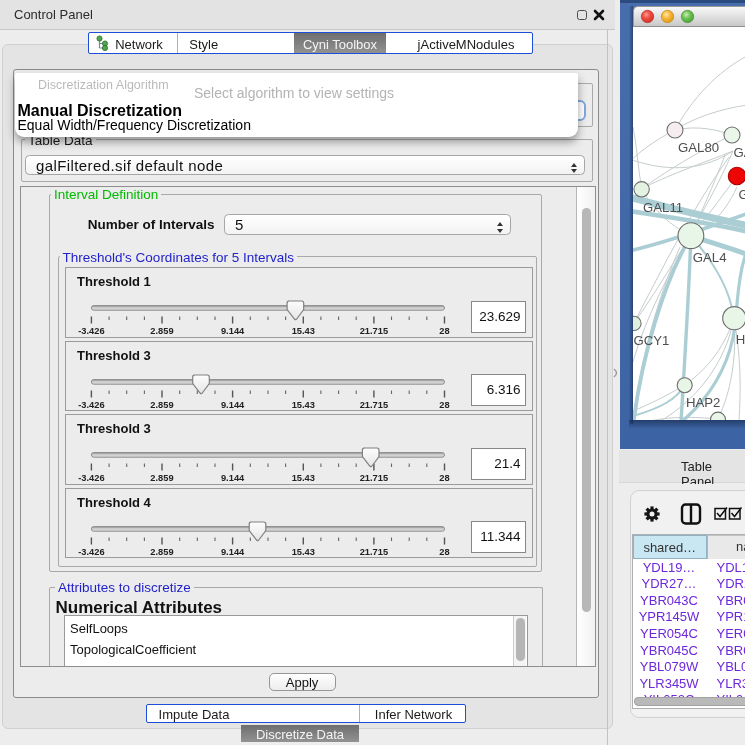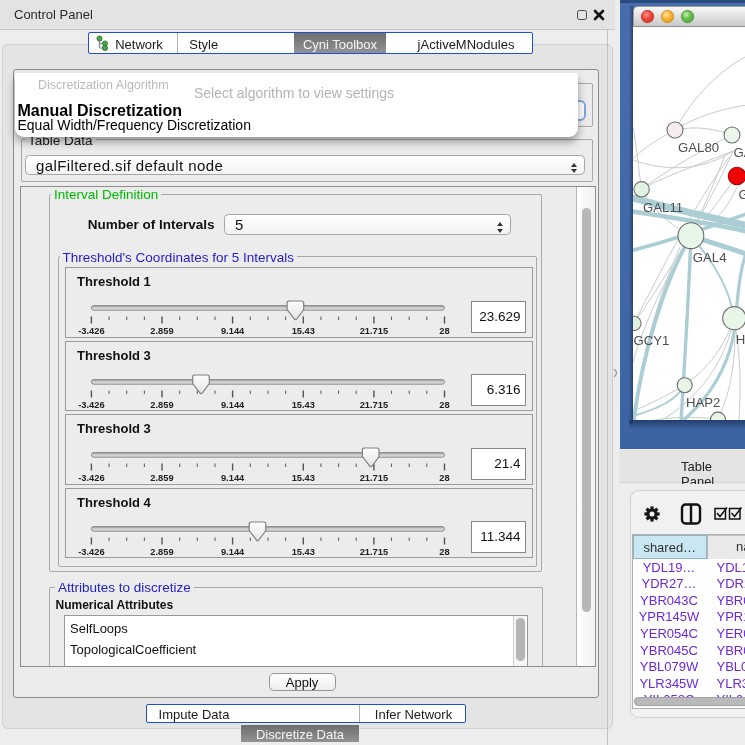--- a/index.html
+++ b/index.html
@@ -242,21 +242,21 @@
             <text x="378.5" y="65.5" font-size="9.3" font-weight="bold" fill="#222" text-anchor="middle">28</text>
             <g transform="translate(191.5,40)">
               <path d="M -7.6 -7.0 L 6.2 -7.0 Q 8.3 -7.0 8.3 -4.9 L 8.3 1.6 L 1.3 11 Q 0.3 12.4 -0.9 11 L -8.3 1.6 L -8.3 -4.9 Q -8.3 -7.0 -6.2 -7.0 Z" fill="url(#thg)" stroke="#808080" stroke-width="1.2"></path>
             </g>
           </svg>
   <div class="tvalue">11.344</div>
 </div>
 
     <div class="grp" style="left:27.5px;top:400.1px;width:494px;height:100px;border-bottom:none;"></div>
     <div class="glab" style="left:34px;top:393.5px;color:#2222cc;">Attributes to discretize</div>
-    <div style="left:34.5px;top:411px;font-size:12px;font-weight:bold;color:#111;">Numerical Attributes</div>
+    <div style="left:34.5px;top:411px;font-size:17px;font-weight:bold;color:#111;">Numerical Attributes</div>
     <div style="left:43px;top:428.2px;width:464px;height:52px;background:#fff;border:1px solid #999;">
       <div style="left:5px;top:2px;font-size:13px;color:#111;line-height:21px;">SelfLoops<br>TopologicalCoefficient<br>BetweennessCentrality</div>
       <div style="right:1px;top:0;width:13px;height:51px;background:#f4f4f4;border-left:1px solid #ccc;">
         <div style="left:2px;top:2px;width:8.5px;height:43px;background:#b5b5b5;border-radius:4.5px;"></div>
       </div>
     </div>
   </div>
 
   <div style="left:554.5px;top:0;width:19px;height:480px;background:linear-gradient(90deg,#ffffff,#f1f1f1);border-left:1px solid #b5b5b5;">
     <div style="left:5px;top:21.5px;width:9.5px;height:404px;background:#b7b7b7;border-radius:5px;"></div>

